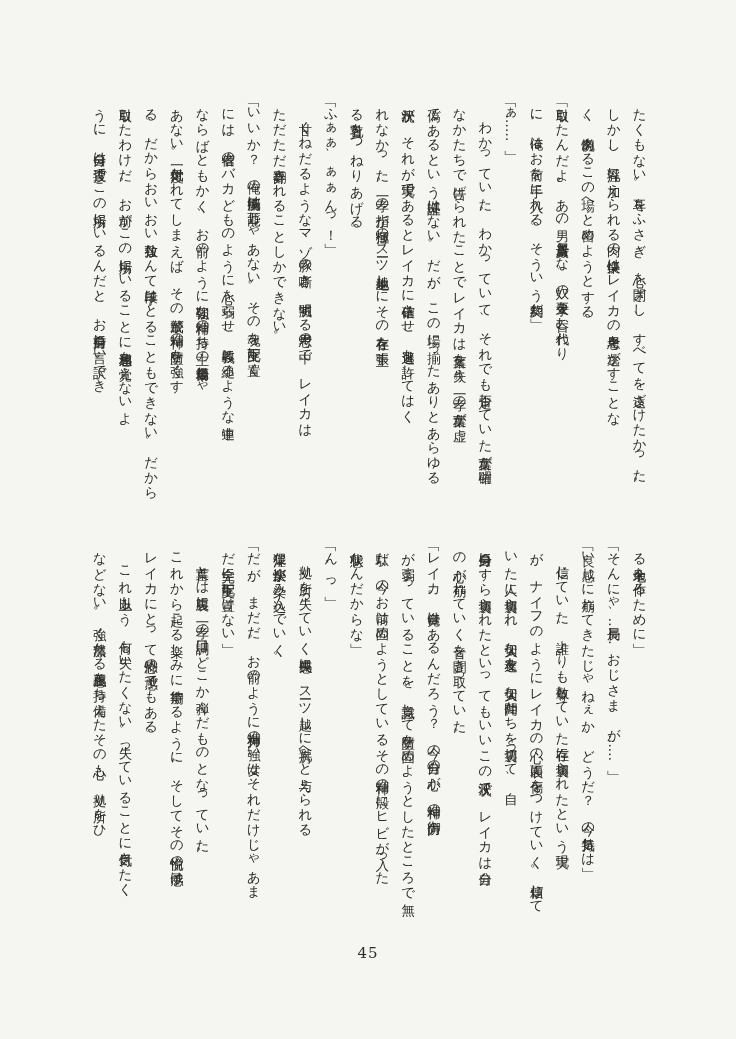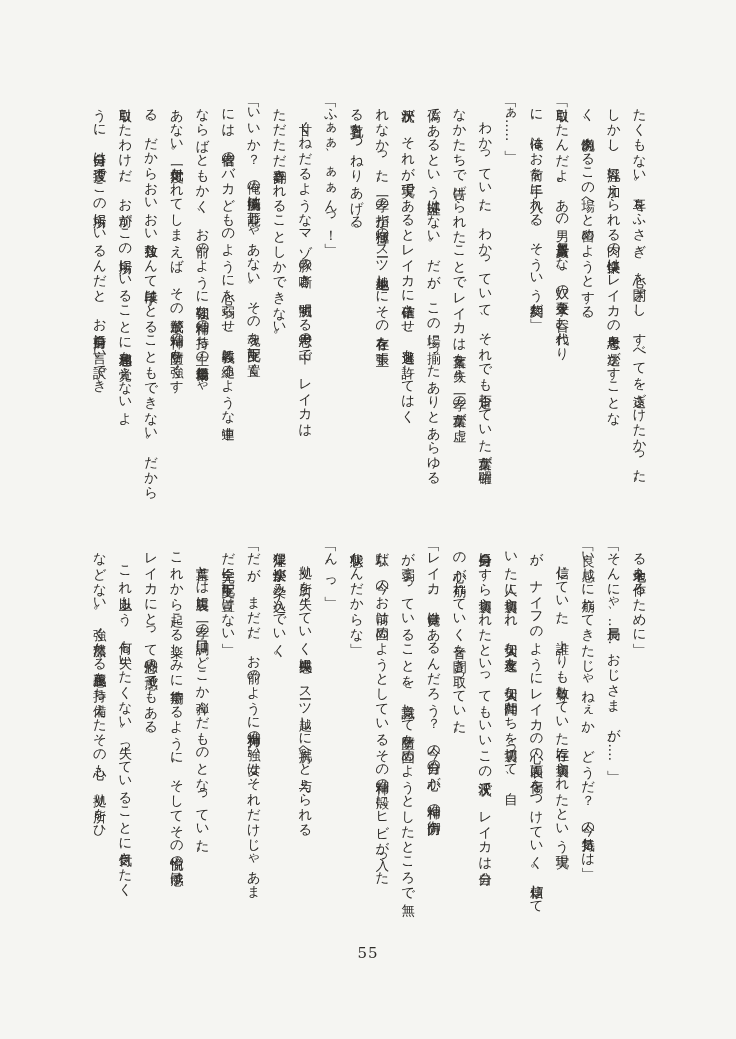--- a/index.html
+++ b/index.html
@@ -89,14 +89,14 @@
       <p class="vcol">　拠り所を失っていく喪失感に、スーツ越しに乳房へと与えられる</p>
       <p class="vcol">淫猥な快楽が染み込んでいく。</p>
       <p class="vcol">「だが、まだだ。お前のように精神力の強い女はそれだけじゃあま</p>
       <p class="vcol">だ完全に支配下に置けない」</p>
       <p class="vcol">　言葉とは裏腹に、一孝の口調はどこか弾んだものとなっていた。</p>
       <p class="vcol">これから起こる楽しみに期待するように。そしてその愉悦の予感は</p>
       <p class="vcol">レイカにとって恐怖の予感でもある。</p>
       <p class="vcol">　これ以上もう、何も失いたくない。失っていることに気付きたく</p>
       <p class="vcol">などない。強く凛然たる正義感を持ち備えたその心も、拠り所をひ</p>
     </div>
-  <div class="pagenum">55</div>
+  <div class="pagenum">45</div>
 </div>
 
 </body></html>

